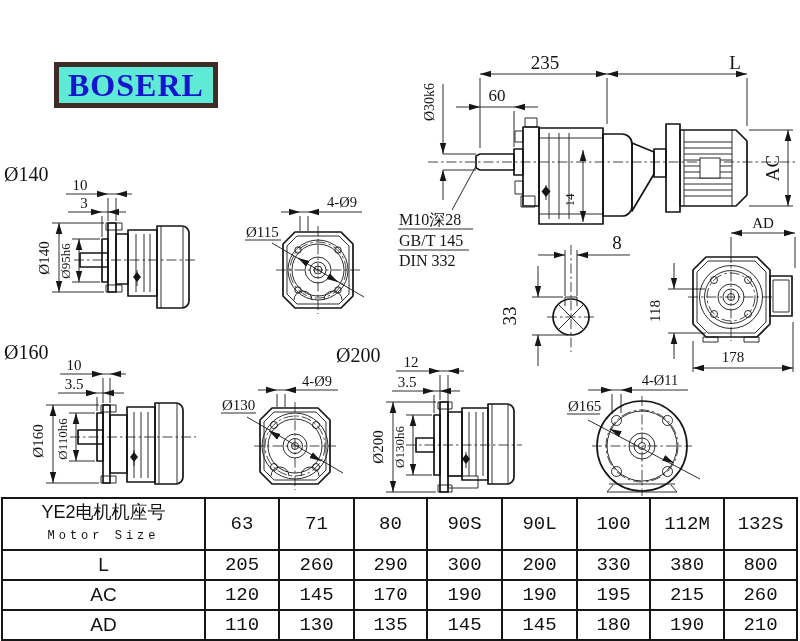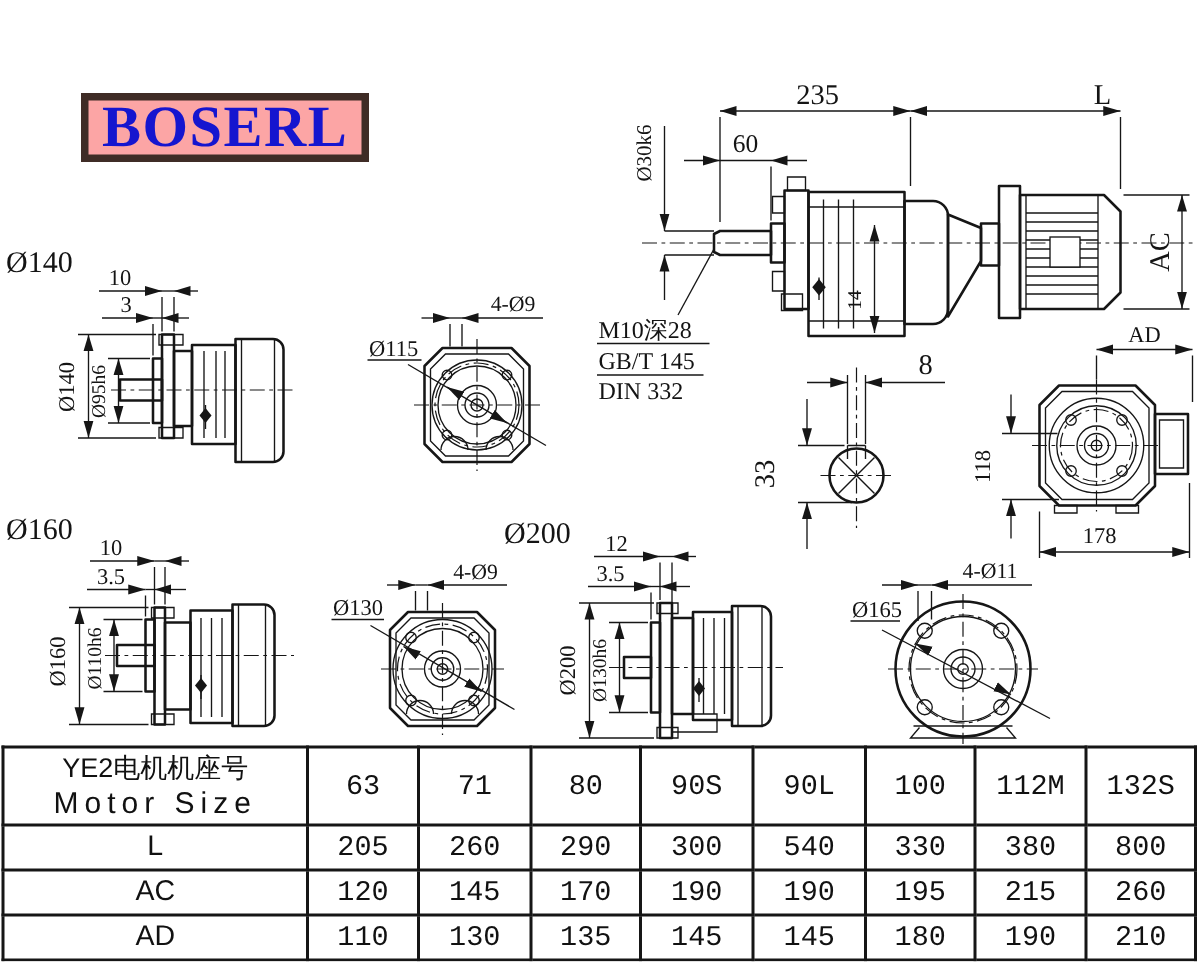--- a/index.html
+++ b/index.html
@@ -1,36 +1,36 @@
 <!DOCTYPE html>
 <html><head>
 <meta charset="utf-8">
 <style>
   html,body{margin:0;padding:0;background:#ffffff;}
   #stage{position:relative;width:800px;height:641px;background:#ffffff;overflow:hidden;
          font-family:"Liberation Sans",sans-serif;}
   #title{position:absolute;left:54px;top:10px;font-size:30px;font-weight:bold;
          letter-spacing:1px;color:#241a16;white-space:nowrap;}
-  #logo{position:absolute;left:54px;top:62px;border:5px solid #3f2c26;background:#fca5a5;
+  #logo{position:absolute;left:54px;top:62px;border:5px solid #3f2c26;background:#5eead4;
         padding:0 9px;font-family:"Liberation Serif",serif;font-weight:bold;
-        font-size:39px;line-height:36px;color:#1515cf;letter-spacing:1px;}
+        font-size:32px;line-height:36px;color:#1515cf;letter-spacing:1px;}
   svg{position:absolute;left:0;top:0;}
   svg text{fill:#141414;font-family:"Liberation Serif",serif;}
   .p2{stroke:#161616;stroke-width:1.7;fill:none;stroke-linejoin:round;}
   .p1{stroke:#161616;stroke-width:0.9;fill:none;}
   .dl{stroke:#161616;stroke-width:0.9;fill:none;}
   .cl{stroke:#161616;stroke-width:0.8;fill:none;stroke-dasharray:10 3 2.5 3;}
   .dm{fill:#161616;stroke:none;}
   #spec-table{position:absolute;left:1px;top:497px;width:797px;border-collapse:collapse;
         table-layout:fixed;text-align:center;color:#111;}
   #spec-table td{border:2px solid #161616;padding:0;vertical-align:middle;}
   #spec-table .num{font-size:19px;height:28px;font-family:Liberation Mono, monospace;}
   #spec-table .rowlab{font-size:19px;}
   .hdr-cn{font-size:18px;line-height:24px;}
-  .hdr-en{font-family:Liberation Sans, sans-serif;font-size:20px;line-height:24px;
+  .hdr-en{font-family:Liberation Mono, monospace;font-size:12px;line-height:24px;
           letter-spacing:4px;}
   .hd{height:50px;text-align:center;}
 </style>
 </head>
 <body>
 
 <div id="stage">
 
   <div id="logo">BOSERL</div>
 
@@ -404,21 +404,21 @@
         <td class="num">100</td>
         <td class="num">112M</td>
         <td class="num">132S</td>
       </tr>
       <tr>
         <td class="rowlab">L</td>
         <td class="num">205</td>
         <td class="num">260</td>
         <td class="num">290</td>
         <td class="num">300</td>
-        <td class="num">540</td>
+        <td class="num">200</td>
         <td class="num">330</td>
         <td class="num">380</td>
         <td class="num">800</td>
       </tr>
       <tr>
         <td class="rowlab">AC</td>
         <td class="num">120</td>
         <td class="num">145</td>
         <td class="num">170</td>
         <td class="num">190</td>

